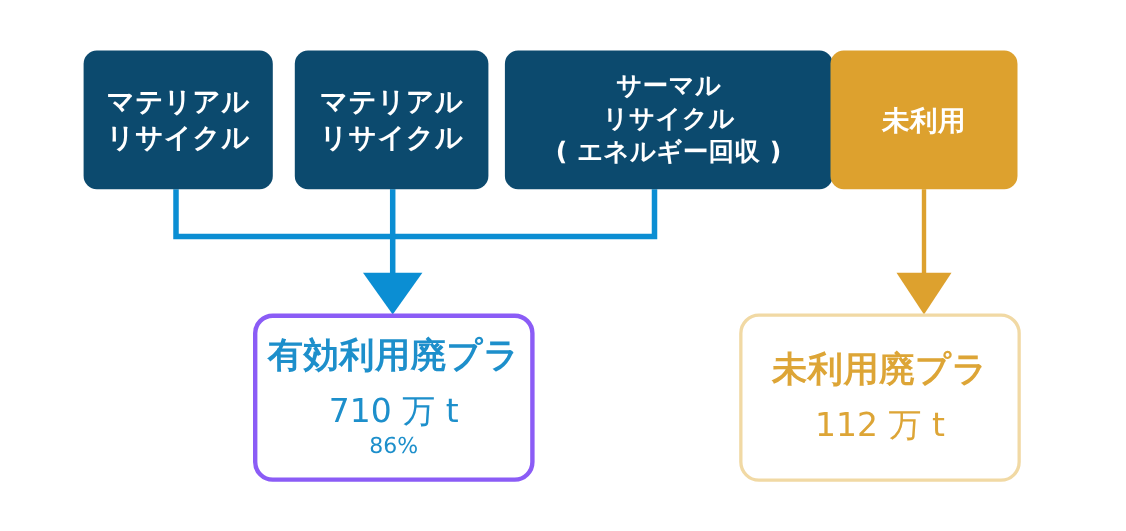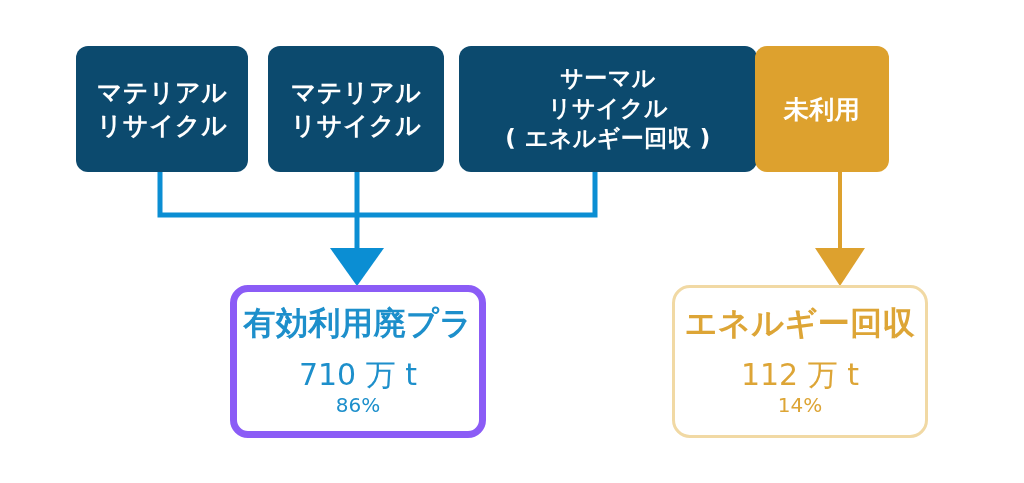--- a/index.html
+++ b/index.html
@@ -46,21 +46,21 @@
     position: absolute;
     box-sizing: border-box;
     border-radius: 18px;
     background: #ffffff;
     display: flex;
     flex-direction: column;
     align-items: center;
     justify-content: center;
     text-align: center;
   }
-  .result-box.blue   { border: 7px solid #8b5cf6; }
+  .result-box.blue   { border: 4px solid #8b5cf6; }
   .result-box.orange { border: 3px solid #f1d9a4; }
 
   .result-title {
     font-weight: bold;
     font-size: 32px;
     line-height: 1.12;
     letter-spacing: 0.5px;
   }
   .result-amount {
     font-size: 30px;
@@ -106,27 +106,26 @@
   <div class="src-box blue" style="left:76px; top:46px; width:172px; height:126px;">マテリアル
 リサイクル</div>
 
   <div class="src-box blue" style="left:268px; top:46px; width:176px; height:126px;">マテリアル
 リサイクル</div>
 
   <div class="src-box blue thermal" style="left:459px; top:46px; width:298px; height:126px;">サーマル
 リサイクル
 ( エネルギー回収 )</div>
 
-  <div class="src-box orange" style="left:755px; top:46px; width:134px; height:126px;">未利用</div>
+  <div class="src-box orange" style="left:755px; top:46px; width:170px; height:126px;">未利用</div>
 
   <div class="result-box blue" style="left:230px; top:285px; width:256px; height:153px;">
     <div class="result-title">有効利用廃プラ</div>
     <div class="result-amount">710 万 t</div>
     <div class="result-pct">86%</div>
   </div>
 
   <div class="result-box orange" style="left:672px; top:285px; width:256px; height:153px;">
-    <div class="result-title">エネルギー回収</div>
+    <div class="result-title">未利用廃プラ</div>
     <div class="result-amount">112 万 t</div>
-    <div class="result-pct">14%</div>
   </div>
 
 </div>
 
 </body></html>

